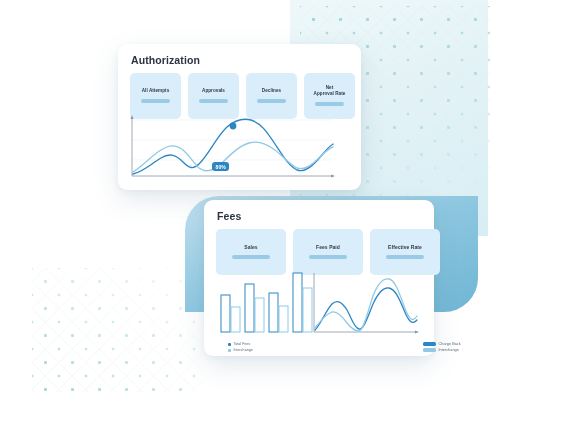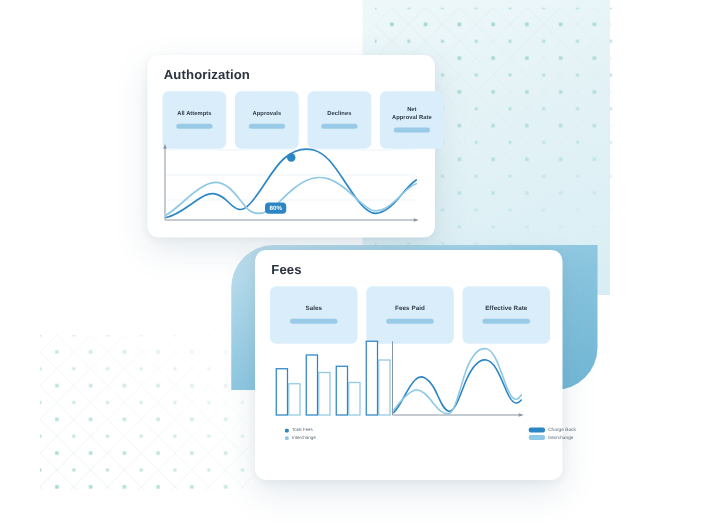--- a/index.html
+++ b/index.html
@@ -27,22 +27,22 @@
   }
   #bg-blue-blob-fill{
     left:185px;top:196px;width:293px;height:116px;
   }
 
   
   .card{
     position:absolute;background:#ffffff;border-radius:9px;
     box-shadow:0 10px 26px rgba(90,125,150,.16),0 2px 6px rgba(90,125,150,.08);
   }
-  #card-authorization{left:118px;top:44px;width:230px;height:146px;}
-  #card-fees{left:204px;top:200px;width:230px;height:184px;padding-left:16px;}
+  #card-authorization{left:118px;top:44px;width:230px;height:146px;padding-left:13px;}
+  #card-fees{left:204px;top:200px;width:230px;height:156px;}
 
   .card-title{
     position:absolute;left:13px;top:10px;
     font-size:10.5px;font-weight:bold;color:#2b3340;letter-spacing:.1px;
   }
 
   
   .stat-row{position:absolute;left:12px;top:29px;display:flex;gap:7px;}
   .stat-box{
     background:#d9edfa;border-radius:5px;

